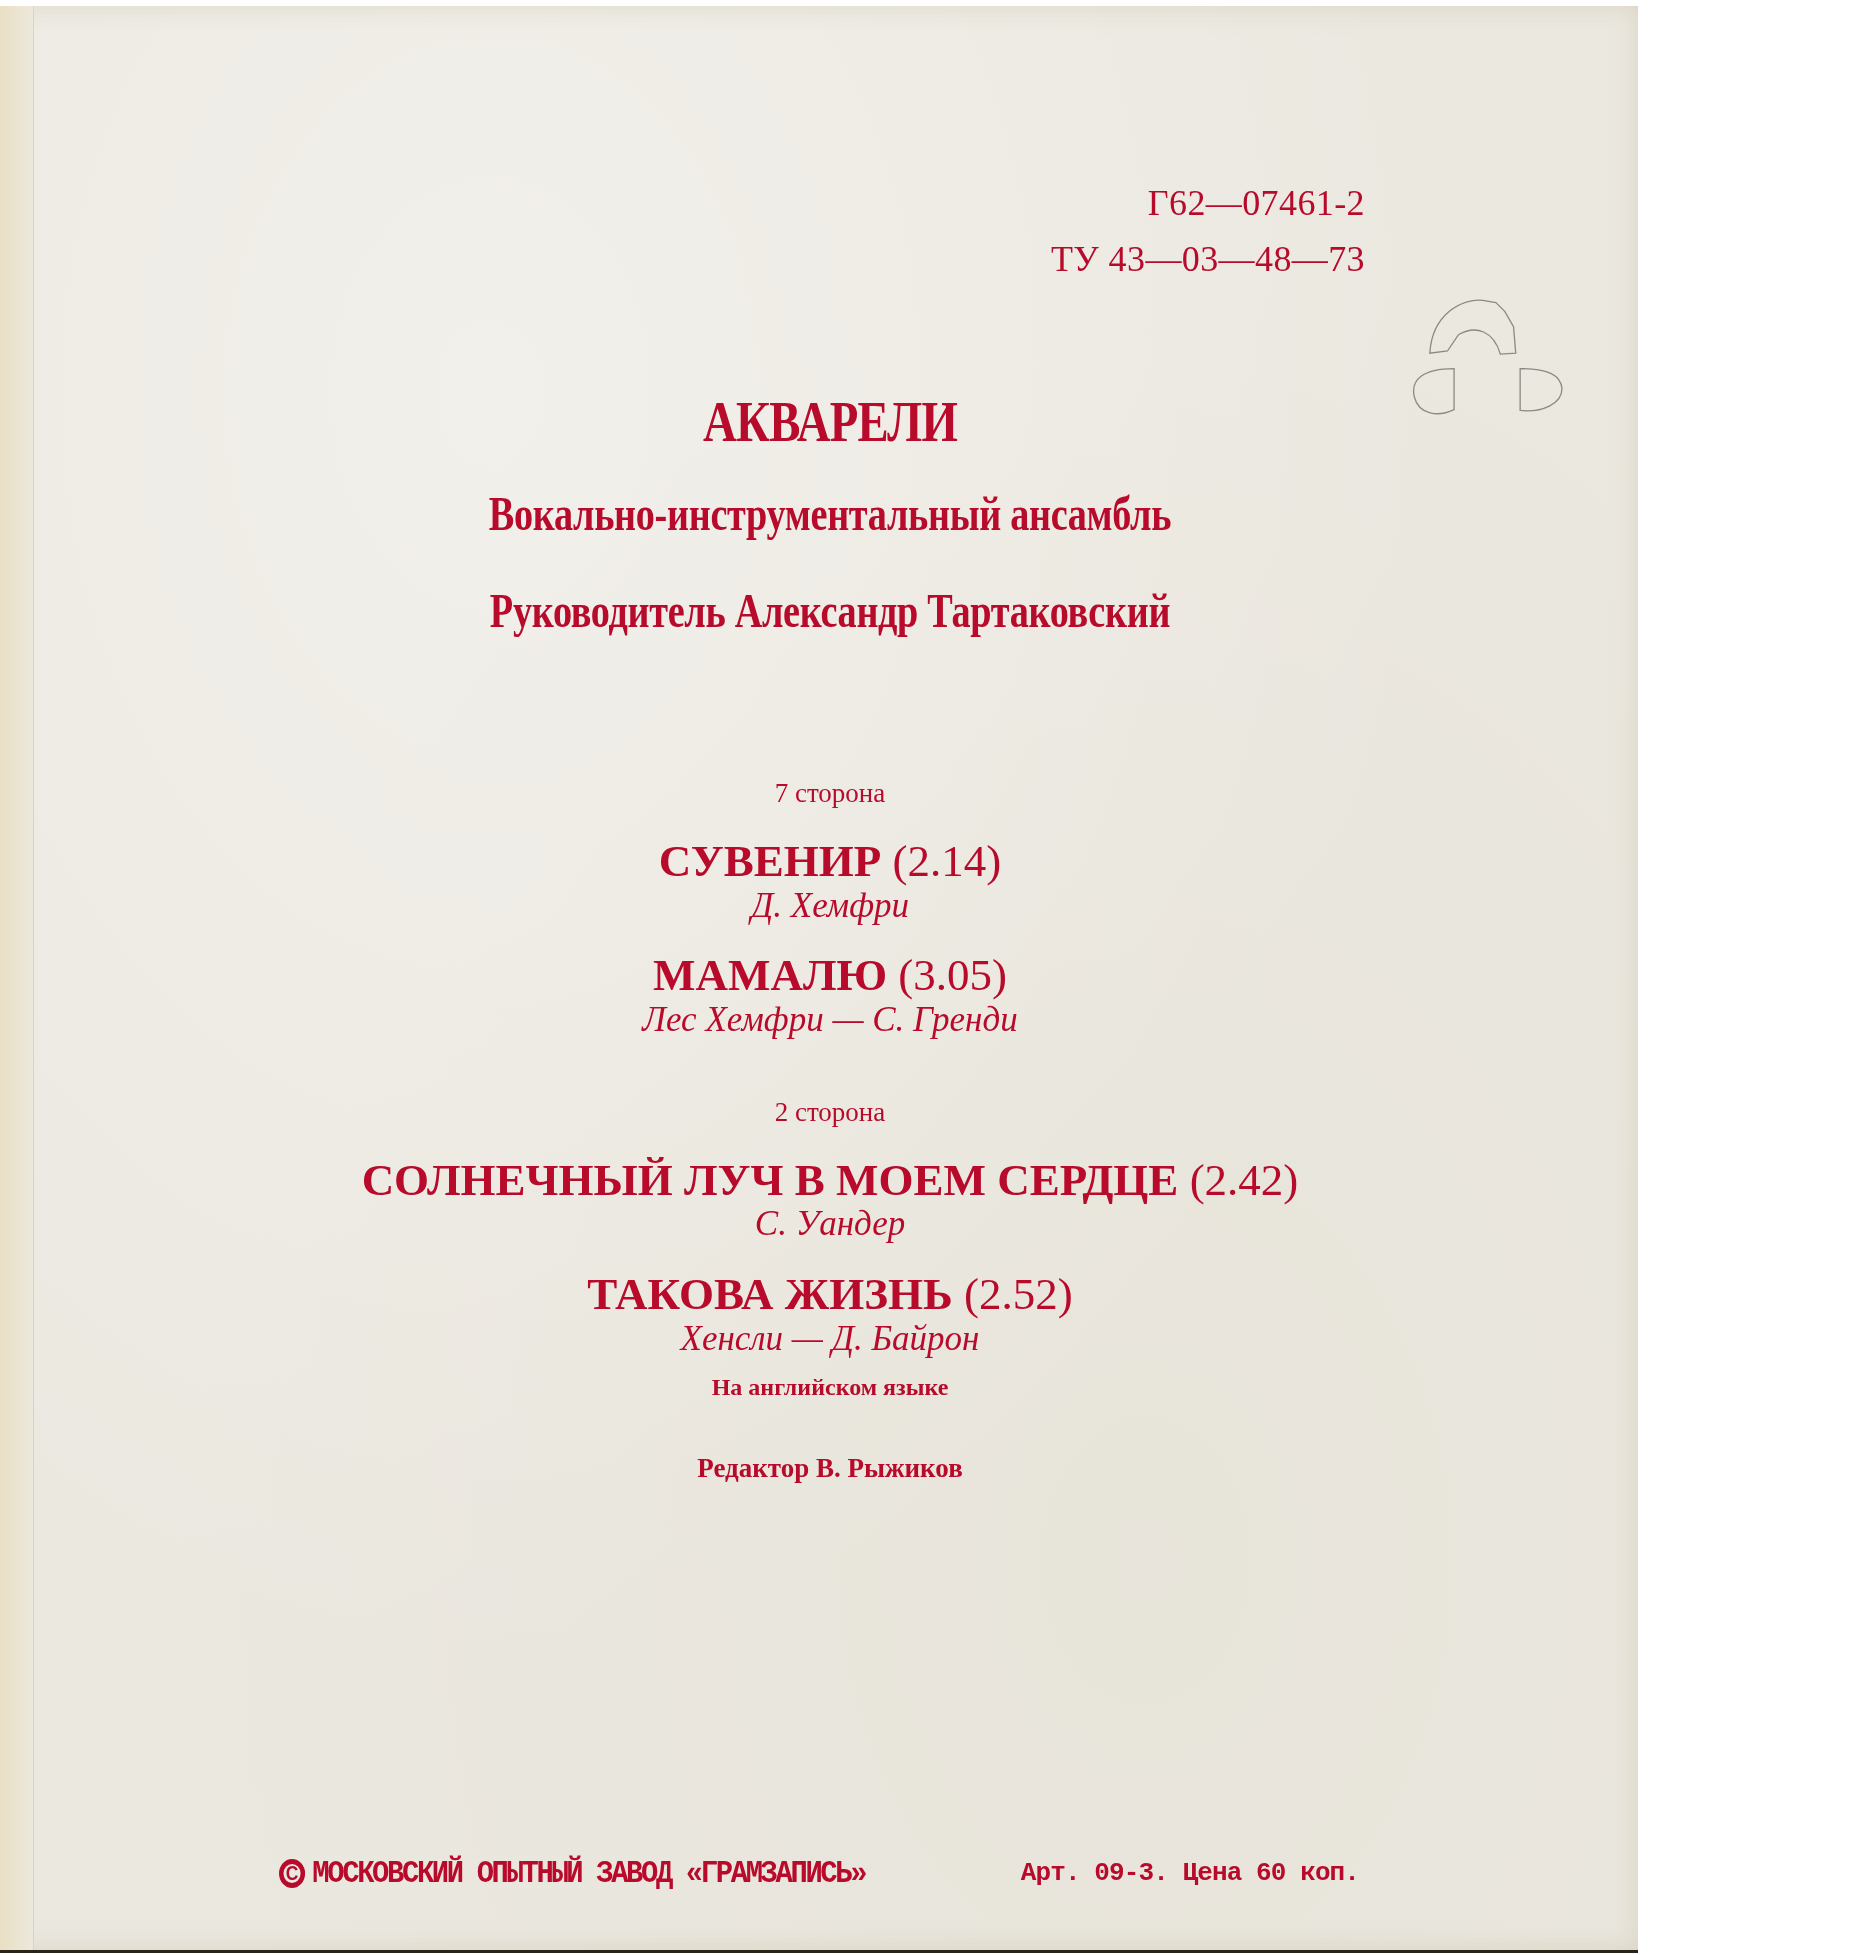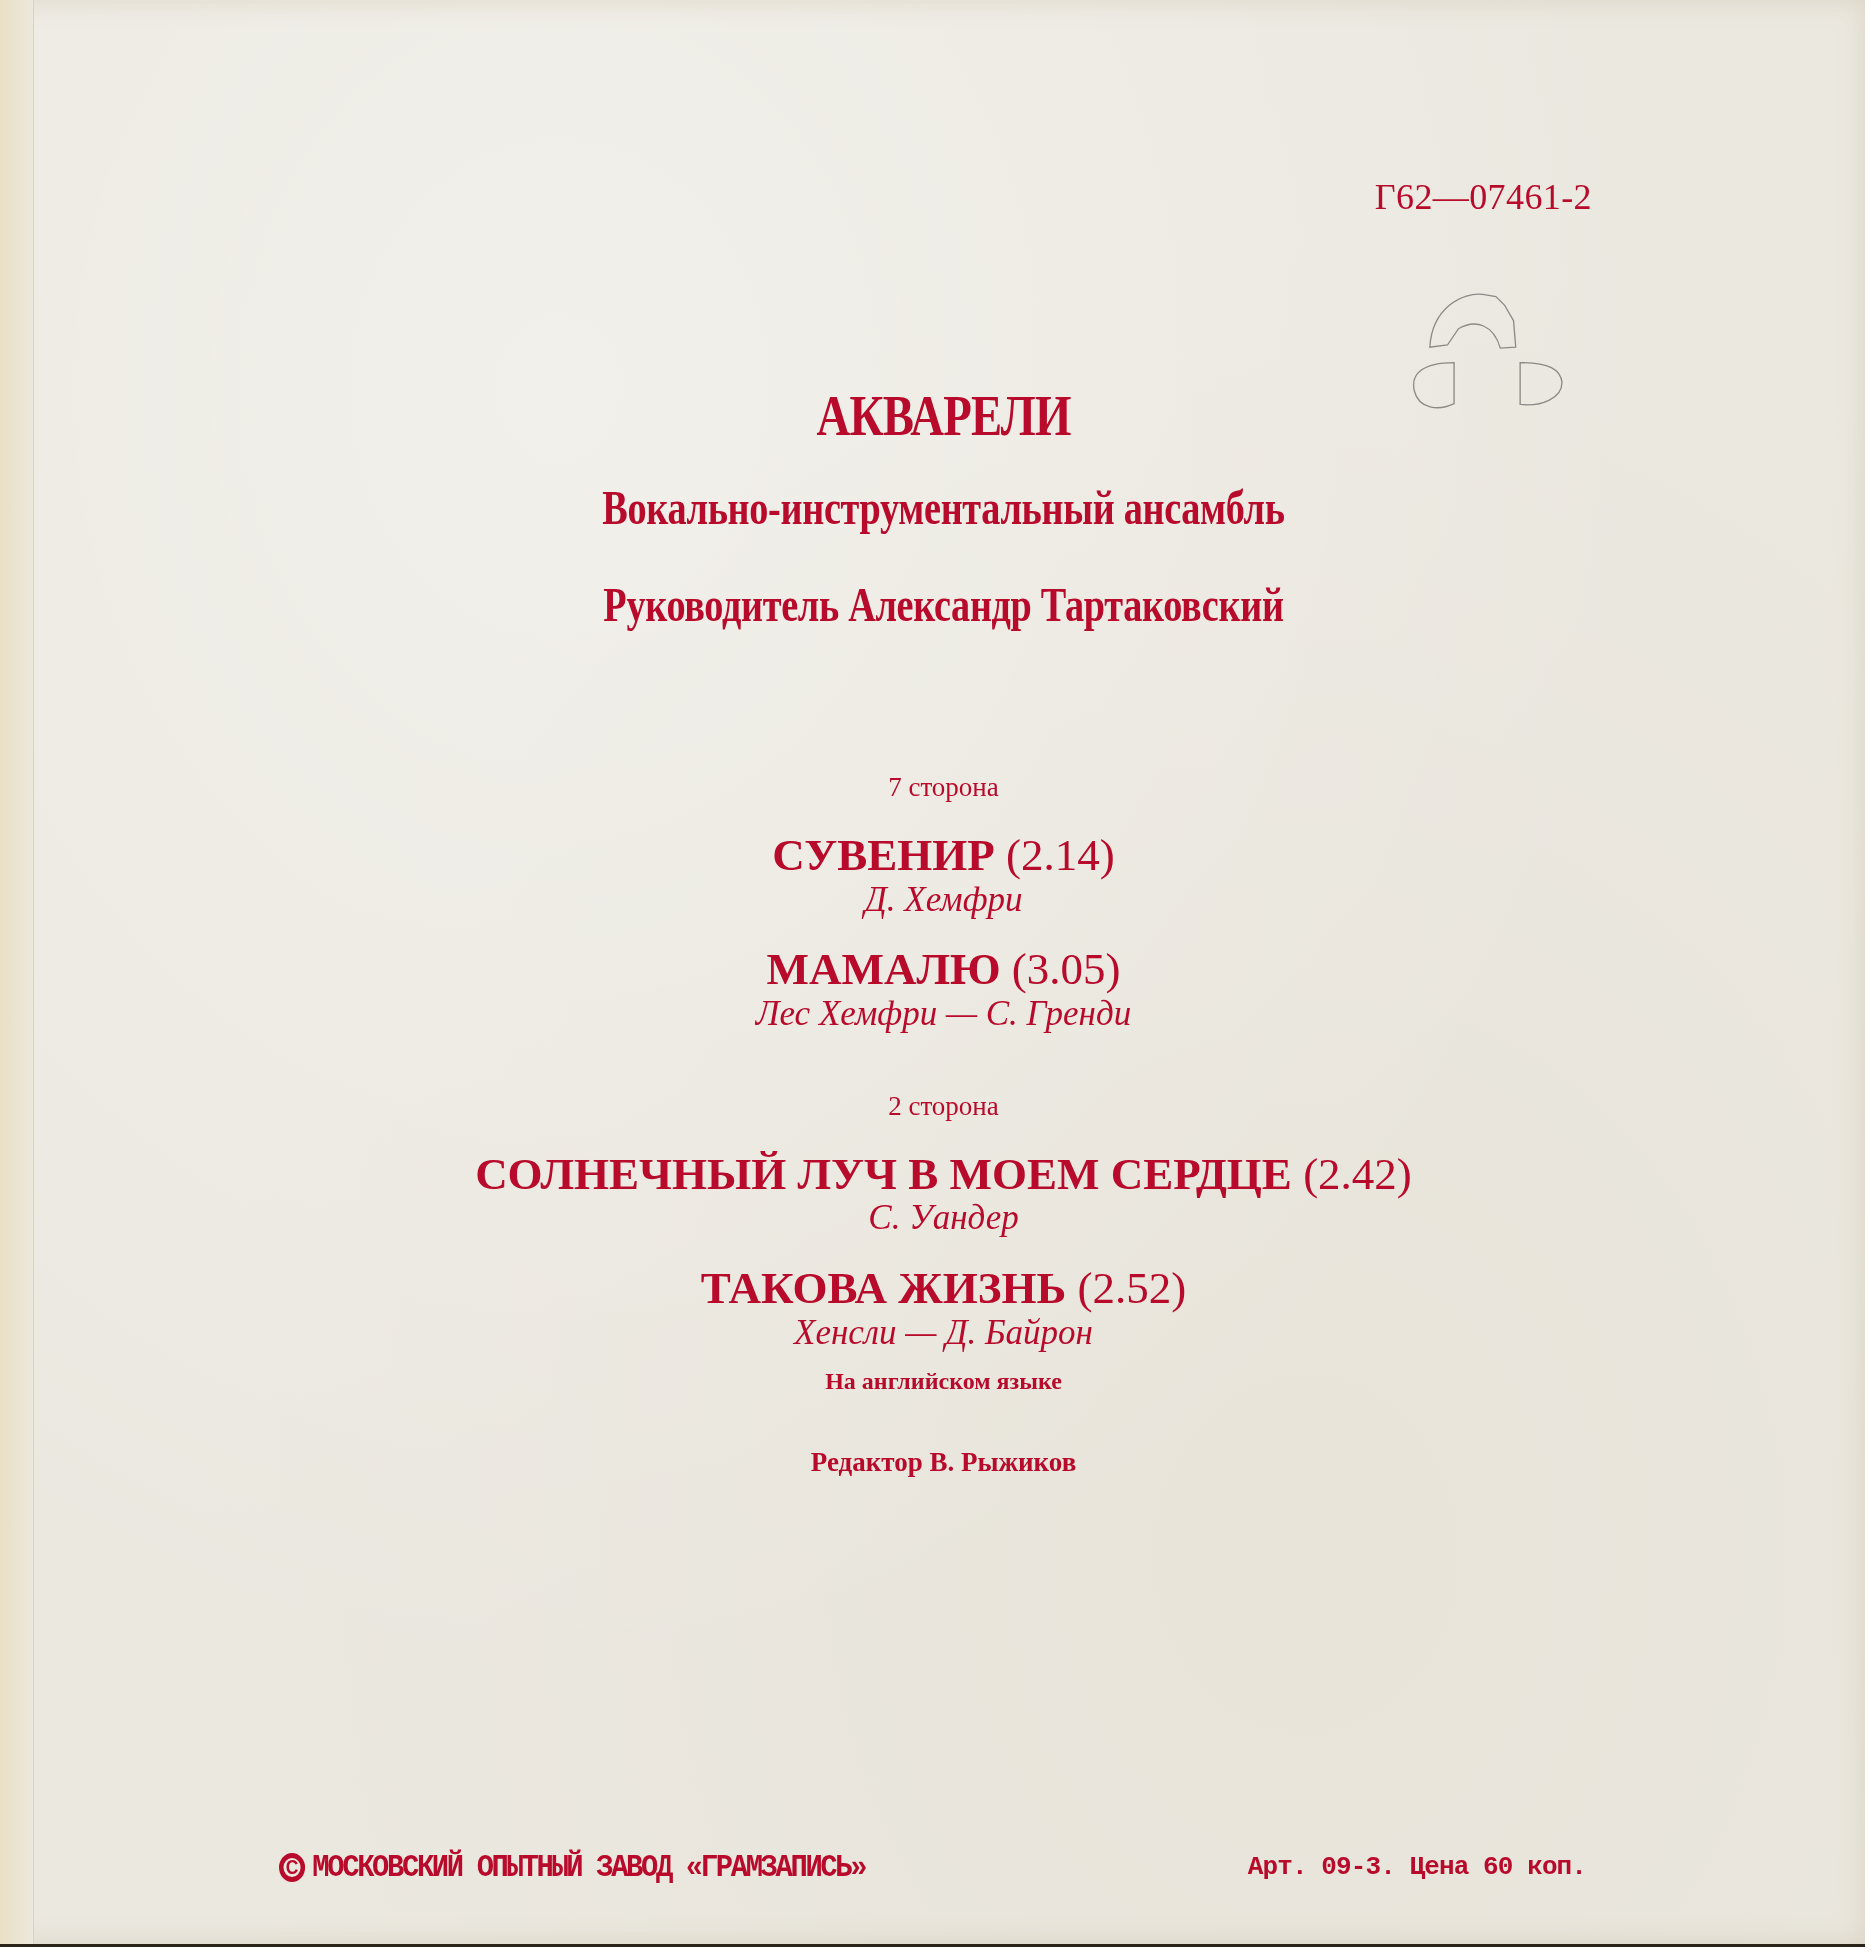--- a/index.html
+++ b/index.html
@@ -5,22 +5,22 @@
   html, body { margin: 0; padding: 0; }
   body {
     width: 1876px; height: 1955px;
     background: #ffffff;
     position: relative;
     overflow: hidden;
     font-family: "Liberation Serif", "DejaVu Serif", serif;
   }
   .sleeve {
     position: absolute;
-    left: 0; top: 0;
-    width: 1865px; height: 1944px;
+    left: 0; top: 6px;
+    width: 1638px; height: 1944px;
     background: #ebe8e0;
     background-image:
       radial-gradient(ellipse at 30% 20%, rgba(255,255,255,0.35), transparent 60%),
       radial-gradient(ellipse at 70% 80%, rgba(220,215,200,0.25), transparent 60%);
     box-shadow: inset 0 0 26px rgba(190,175,140,0.35);
     border-bottom: 3.5px solid #2a2418;
   }
   .flap {
     position: absolute; left: 0; top: 0;
     width: 33px; height: 100%;
@@ -101,20 +101,21 @@
   }
 </style>
 </head>
 <body>
 
 <div class="sleeve">
   <div class="flap"></div>
 
   <div class="catalog ink">
     <div>Г62—07461-2</div>
+    <div>ТУ 43—03—48—73</div>
   </div>
 
   <svg class="sketch" viewBox="0 0 420 290">
     <path d="M95 150 C 100 60, 170 25, 215 30 L 245 35 L 265 55 L 285 90 L 290 150 L 255 152 C 240 100, 200 85, 160 108 L 135 145 Z" fill="none" stroke="#8a8a86" stroke-width="3"></path>
     <path d="M150 185 L 150 278 C 115 295, 70 290, 60 250 C 50 210, 80 185, 150 185 Z" fill="none" stroke="#8a8a86" stroke-width="3"></path>
     <path d="M300 185 L 300 280 C 350 285, 395 265, 395 230 C 392 200, 365 185, 300 185 Z" fill="none" stroke="#8a8a86" stroke-width="3"></path>
   </svg>
 
   <div class="center-block title ink">АКВАРЕЛИ</div>
   <div class="center-block subtitle sub1 ink">Вокально-инструментальный ансамбль</div>

